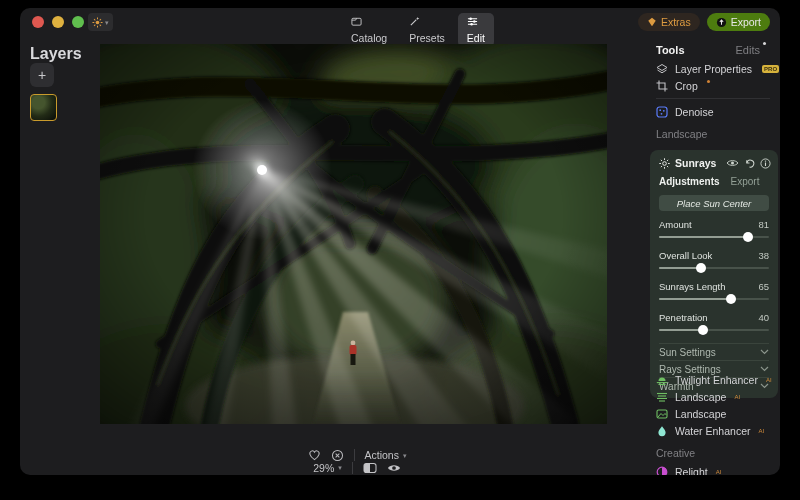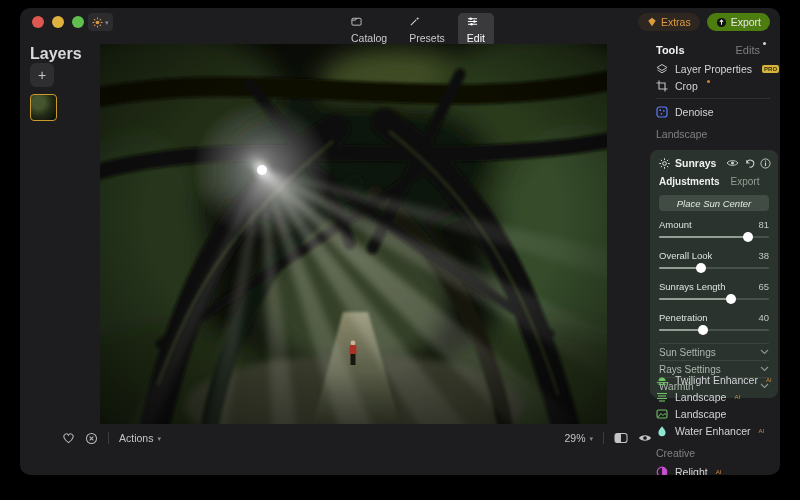--- a/index.html
+++ b/index.html
@@ -34,22 +34,22 @@
                  border:1.5px solid #c99b2c; cursor:pointer;
                  background: radial-gradient(circle at 30% 30%, #45552e 0 25%, #222b16 55%, #0d110a 90%); }
 
   
   .photo-wrap { position:absolute; left:80px; top:36px; width:507px; height:380px; background:#0b0d08; }
   .photo-wrap svg { display:block; }
   .sun-handle { position:absolute; left:157px; top:121px; width:10px; height:10px; border-radius:50%;
                 background:#fff; box-shadow:0 0 6px 2px rgba(255,255,255,.45); cursor:grab; }
 
   
-  .canvas-footer { position:absolute; left:42px; top:420px; width:590px; height:20px;
-                   display:flex; align-items:center; justify-content:space-between; color:#bdbdbf; }
+  .canvas-footer { position:absolute; left:42px; top:443px; width:590px; height:20px;
+                   display:flex; align-items:center; justify-content:center; color:#bdbdbf;flex-direction:column; }
   .cf-left, .cf-right { display:flex; align-items:center; gap:10px; }
   .vdiv { width:1px; height:12px; background:#3c3c3f; }
   .cf-text { font-size:10.5px; color:#c4c4c7; display:flex; align-items:center; gap:4px;
              background:none; border:none; cursor:pointer; }
   .iconbtn { background:none; border:none; padding:0; display:flex; align-items:center; cursor:pointer; }
 
   
   .tools-panel { position:absolute; left:620px; top:30px; width:140px; bottom:0; font-size:10.5px; }
   .panel-tabs { display:flex; gap:25px; padding:6px 0 4px 16px; align-items:baseline; }
   .ptab-active { color:#f2f2f2; font-weight:bold; background:none; border:none; font-size:11px; cursor:pointer; }

